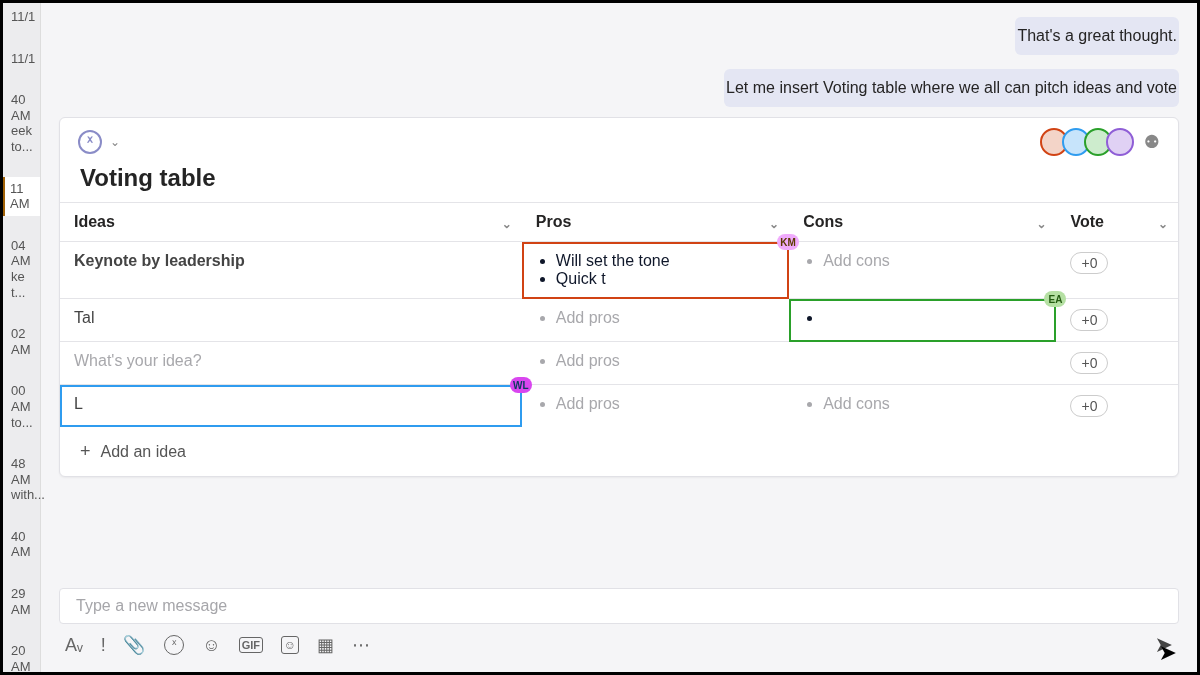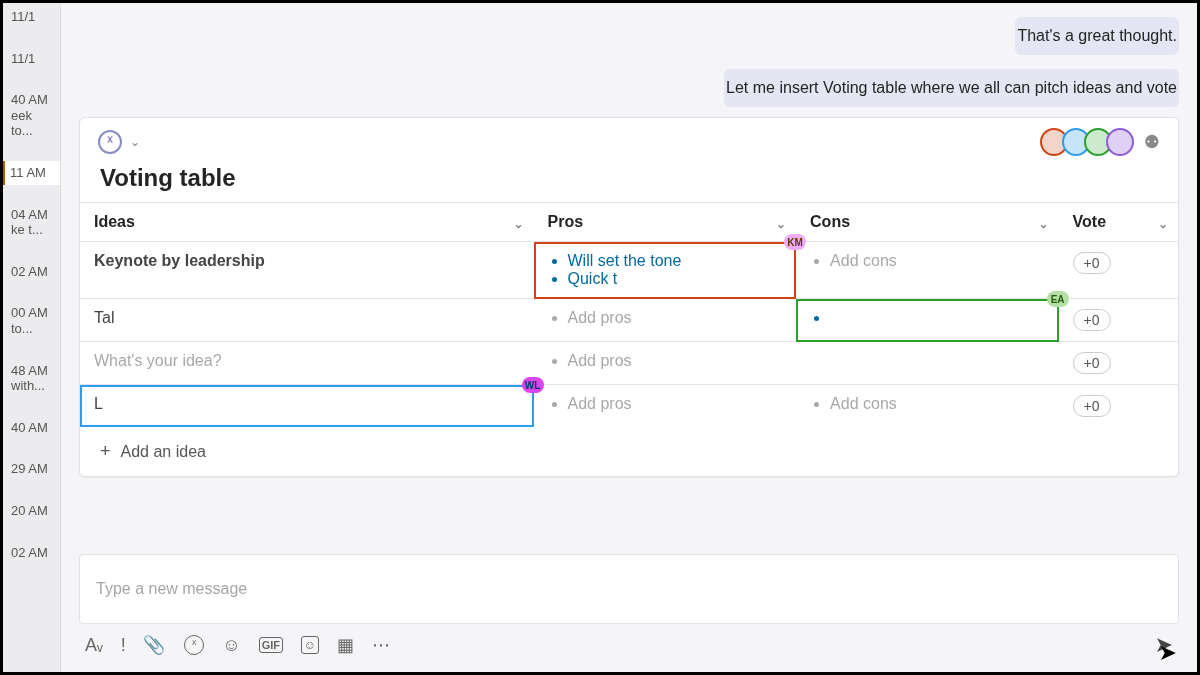--- a/index.html
+++ b/index.html
@@ -1,17 +1,17 @@
 <!DOCTYPE html>
 <html><head>
 <meta charset="utf-8">
 <style>
   * { box-sizing: border-box; margin: 0; padding: 0; font-family: "Segoe UI", -apple-system, sans-serif; }
   body { width: 1200px; height: 675px; overflow: hidden; background: #f5f5f7; display: flex; border: 3px solid #000; }
-  .sidebar { width: 58px; background: #ececee; border-right: 1px solid #ddd; padding-top: 2px; font-size: 13px; color: #555; }
+  .sidebar { width: 38px; background: #ececee; border-right: 1px solid #ddd; padding-top: 2px; font-size: 13px; color: #555; }
   .sidebar .item { padding: 4px 8px; margin-bottom: 18px; line-height: 1.2; }
   .sidebar .item.active { background: #fff; border-left: 2px solid #a16207; padding-left: 5px; }
   .main { flex: 1; position: relative; padding: 0 18px; }
   .bubble { display: inline-block; padding: 10px 2px; border-radius: 6px; font-size: 16px; color: #252424; margin-top: 14px; }
   .bubble.out { background: #e4e6f3; float: right; clear: both; }
   .clear { clear: both; }
   .card { background: #fff; border: 1px solid #e1e1e6; border-radius: 6px; box-shadow: 0 1px 2px rgba(0,0,0,.05); clear: both; margin-top: 10px; position: relative; }
   .card-head { display: flex; align-items: center; padding: 10px 18px 6px; }
   .loop-icon { width: 24px; height: 24px; border: 2px solid #8a8cc7; border-radius: 50%; display: flex; align-items: center; justify-content: center; color: #8a8cc7; font-weight: bold; font-size: 14px; }
   .chev { margin-left: 8px; color: #888; font-size: 12px; }
@@ -22,34 +22,34 @@
   .av.a3 { border-color:#2aa02a; background:#cdeccd; }
   .av.a4 { border-color:#8f5ed6; background:#e0d1f4; }
   .share-ic { margin-left:10px; color:#888; font-size:18px; }
   .card-title { font-size: 24px; font-weight: 700; color: #242424; padding: 2px 20px 10px; }
   table { width: 100%; border-collapse: collapse; }
   th, td { border-top: 1px solid #e4e4e8; padding: 10px 14px; text-align: left; font-size: 16px; vertical-align: top; position: relative; }
   th { color: #252424; font-weight: 600; }
   th .cd, td .cd { position:absolute; right:10px; top:14px; color:#888; font-size:12px; }
   td { color: #444; }
   td.ph, span.ph { color: #a8a8ac; }
-  td ul { list-style: disc; padding-left: 20px; color:#0369a1; }
+  td ul { list-style: disc; padding-left: 20px; color:#0f172a; }
   td ul.ph { color:#a8a8ac; }
   .votebtn { display:inline-block; border:1px solid #ccc; border-radius:14px; padding:2px 10px; font-size:14px; color:#555; background:#fff; }
   .presence { position:absolute; width:22px; height:16px; border-radius:8px; font-size:10px; font-weight:700; display:flex; align-items:center; justify-content:center; color:#5a3b00; z-index:5; }
   .km { background:#f0abfc; top:-8px; right:-10px; }
   .ea { background:#b5e0a3; top:-8px; right:-10px; color:#245c12; }
   .wl { background:#d946ef; top:-8px; right:-10px; color:#0b3a60; }
   .sel-orange { outline: 2px solid #d14314; outline-offset:-2px; }
   .sel-green  { outline: 2px solid #2aa02a; outline-offset:-2px; }
   .sel-blue   { outline: 2px solid #2f9cef; outline-offset:-2px; }
   .add-idea { padding: 14px 20px; color:#555; font-size:16px; display:flex; align-items:center; gap:10px; }
   .plus { font-size:18px; color:#555; }
   .compose { position:absolute; left:18px; right:18px; bottom:14px; }
-  .msgbox { background:#fff; border:1px solid #e1e1e6; border-radius:4px; padding:25px 16px; font-size:16px; color:#a6a6aa; }
+  .msgbox { background:#fff; border:1px solid #e1e1e6; border-radius:4px; padding:8px 16px; font-size:16px; color:#a6a6aa; }
   .toolbar { display:flex; align-items:center; gap:18px; padding:8px 6px 0; color:#666; font-size:18px; }
   .toolbar .send { margin-left:auto; font-size:22px; color:#444; position:relative; }
   .cursor { position:absolute; right:-4px; bottom:-8px; font-size:22px; color:#000; }
   .col-ideas { width: 38%; }
   .col-pros { width: 22%; }
   .col-cons { width: 22%; }
   .col-vote { width: 10%; }
 </style>
 </head>
 <body>

